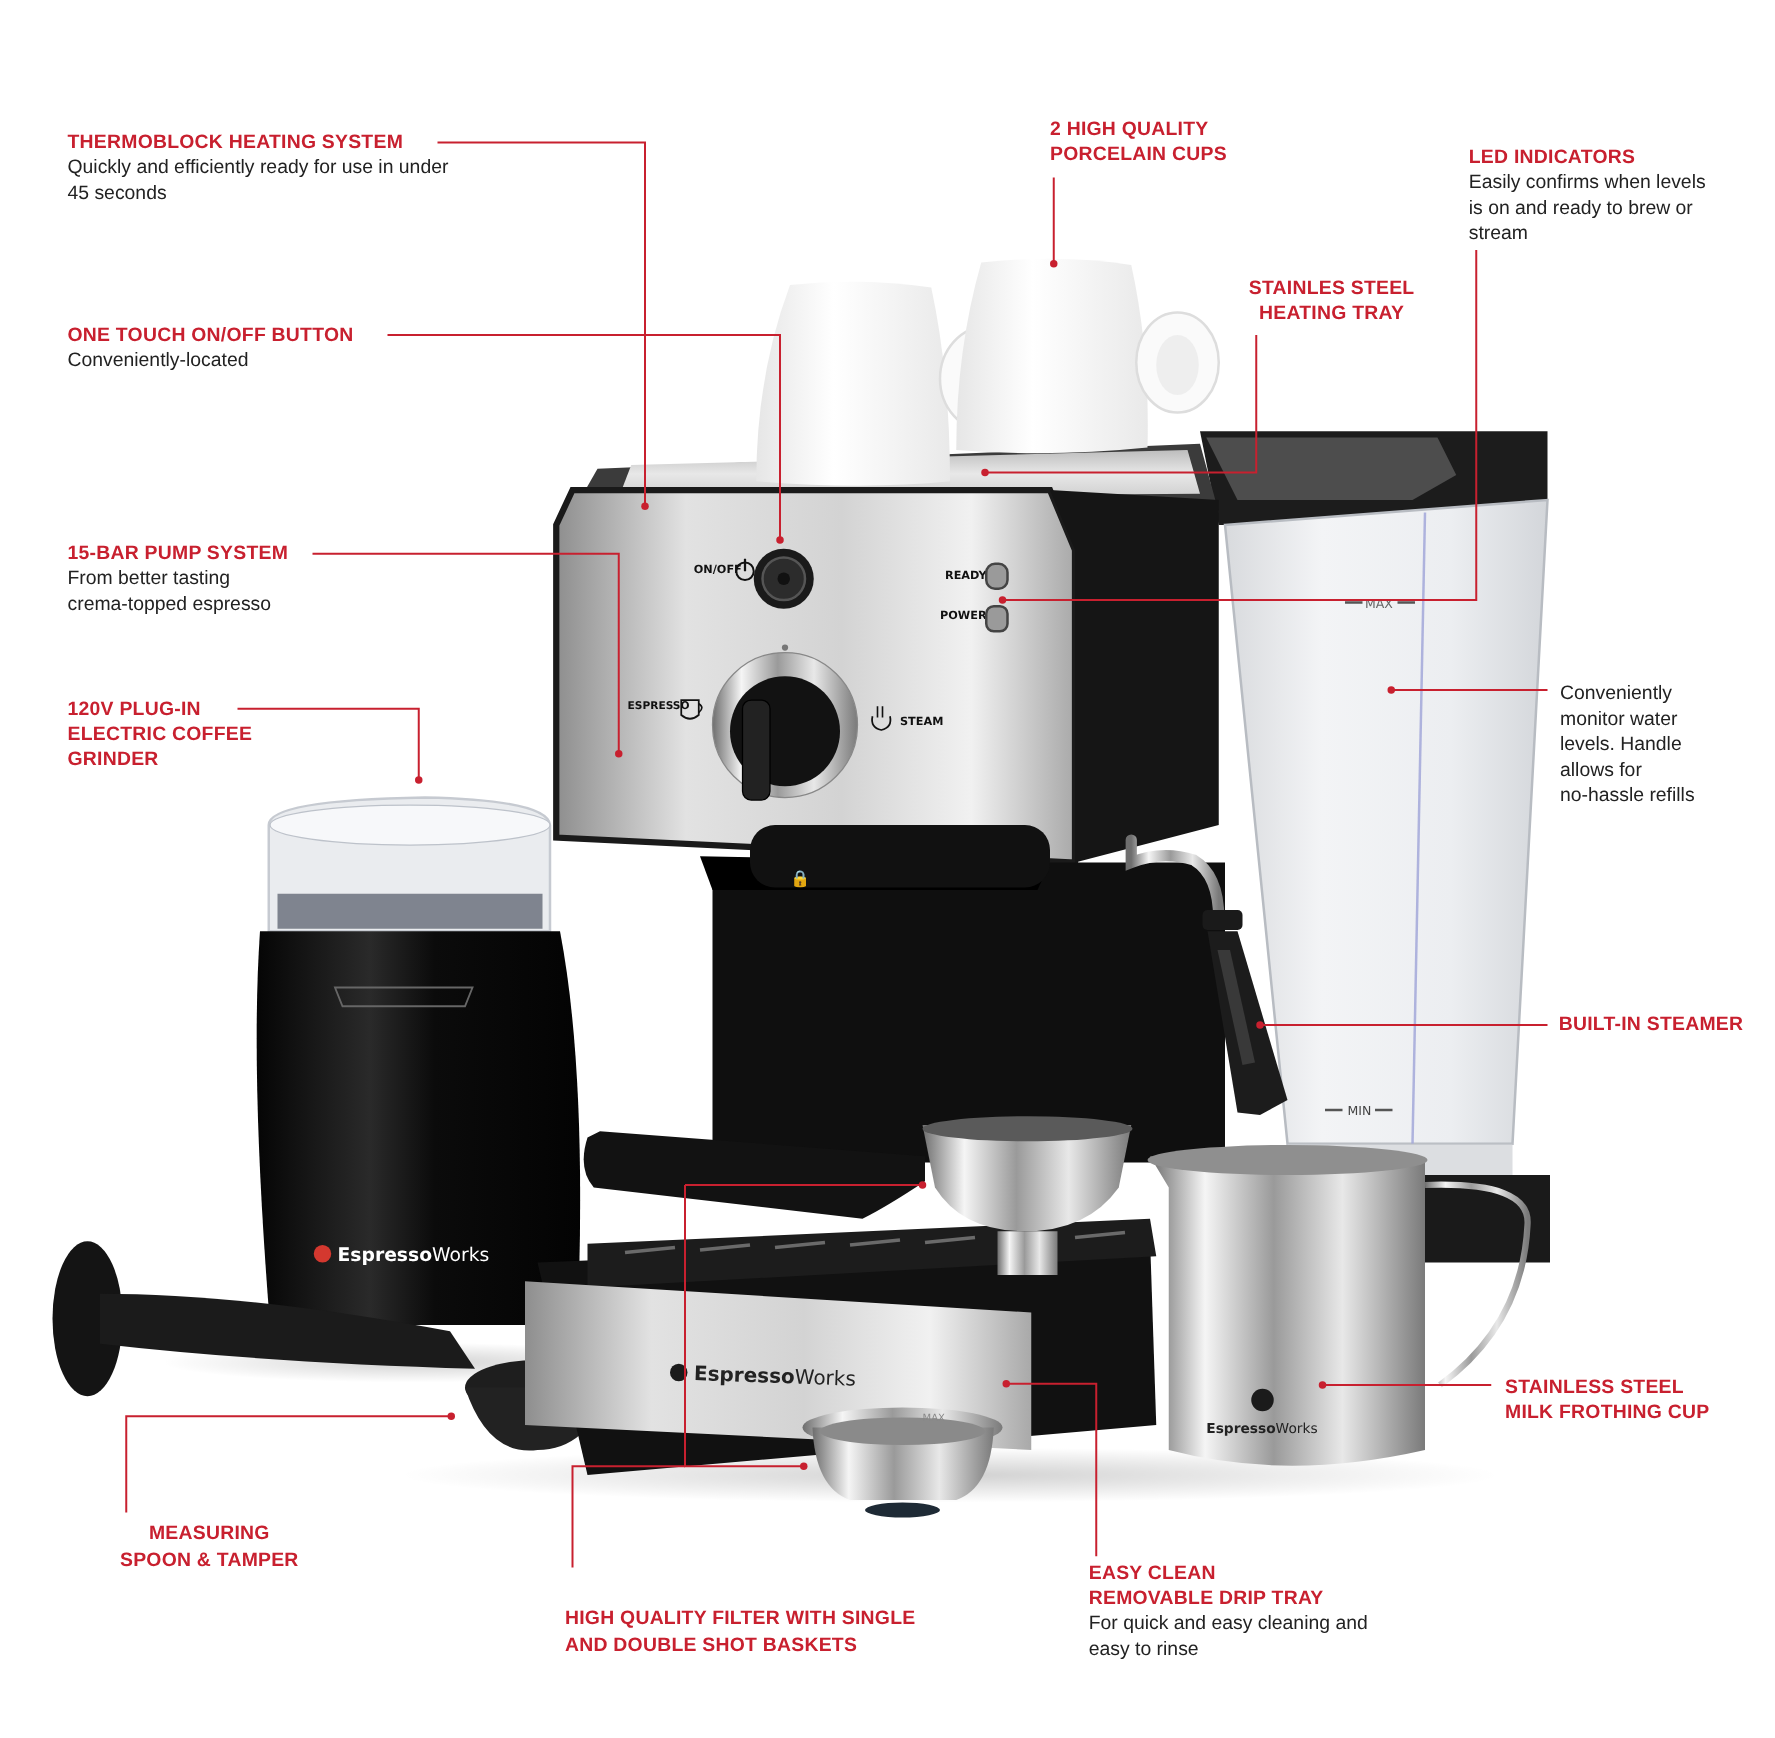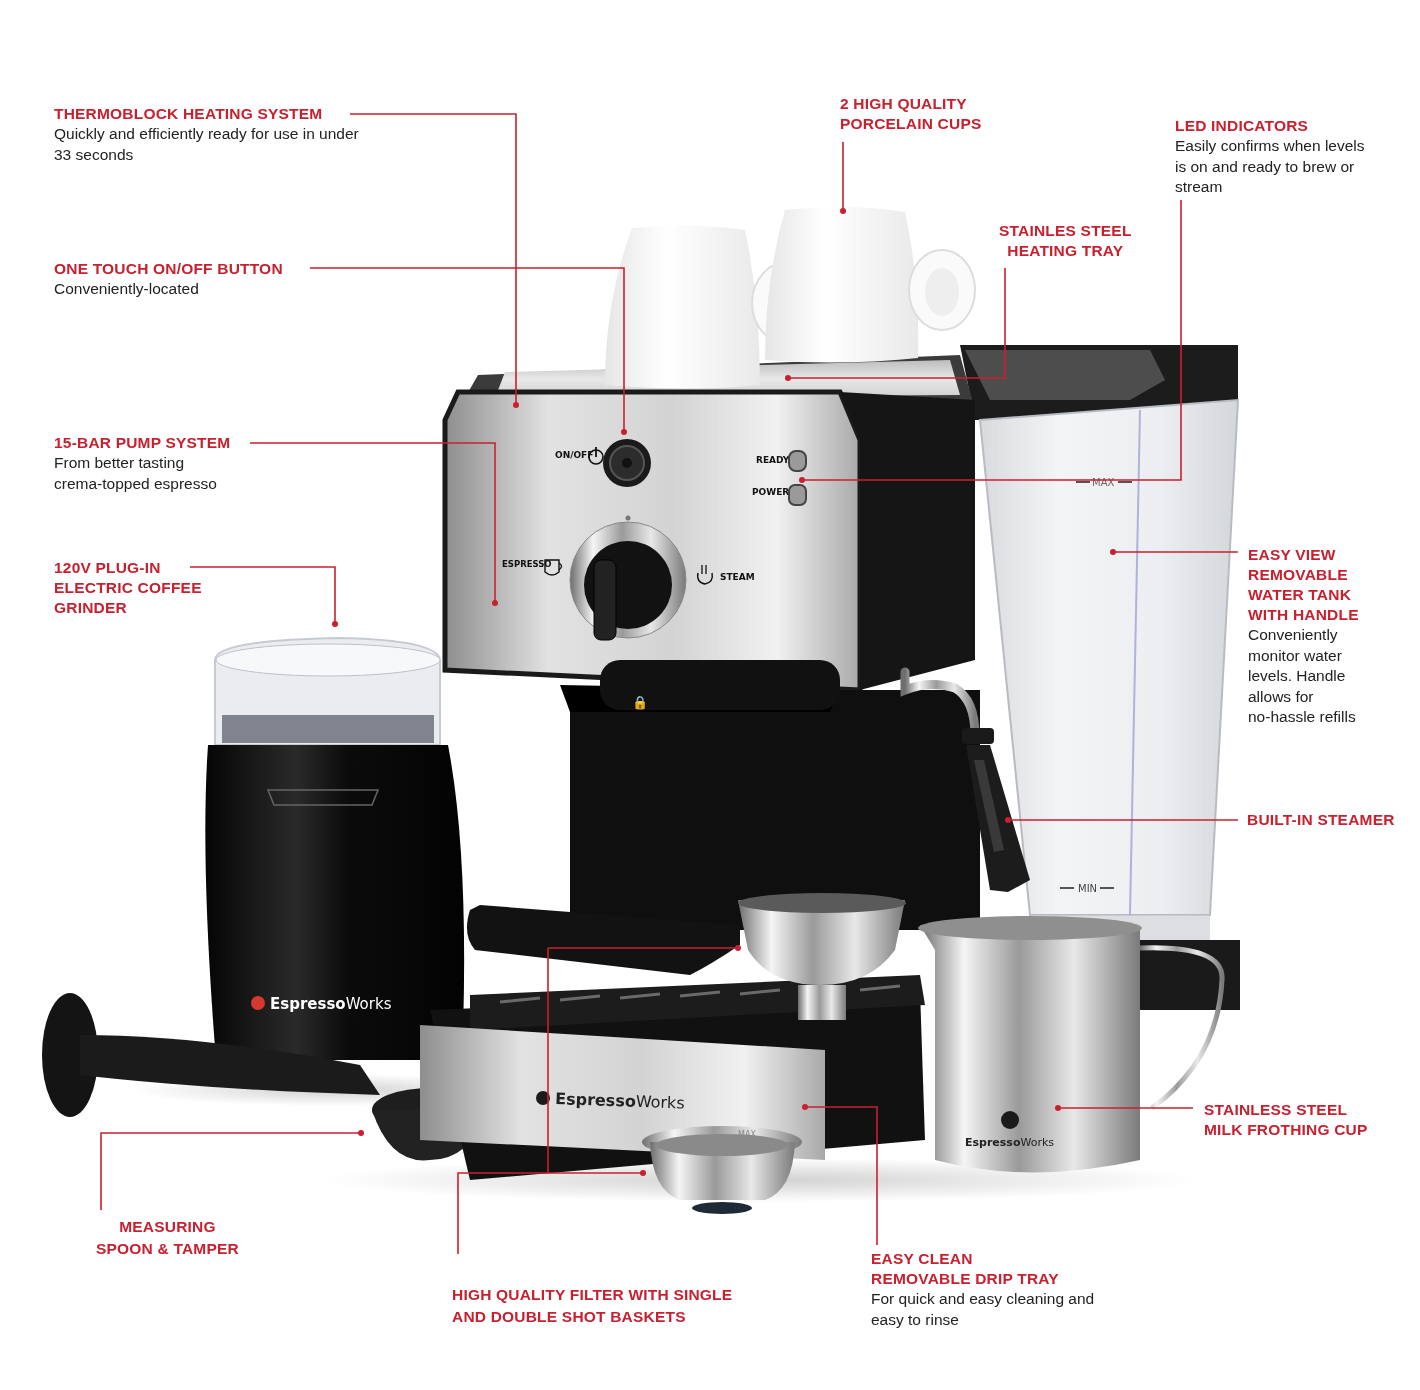--- a/index.html
+++ b/index.html
@@ -252,21 +252,21 @@
     <polyline class="leader" points="458,1254 458,1173 548,1173"></polyline>
 
     <polyline class="leader" points="805,1107 877,1107 877,1245"></polyline>
     <circle class="dot" cx="805" cy="1107" r="3"></circle>
   </g>
 </svg>
 
 <div class="callout" style="left:54px; top:104px;">
   <div class="title">THERMOBLOCK HEATING SYSTEM</div>
   <div class="desc">Quickly and efficiently ready for use in under
-33 seconds</div>
+45 seconds</div>
 </div>
 
 <div class="callout" style="left:54px; top:259px;">
   <div class="title">ONE TOUCH ON/OFF BUTTON</div>
   <div class="desc">Conveniently-located</div>
 </div>
 
 <div class="callout" style="left:54px; top:433px;">
   <div class="title">15-BAR PUMP SYSTEM</div>
   <div class="desc">From better tasting
@@ -290,24 +290,20 @@
 </div>
 
 <div class="callout" style="left:1175px; top:116px;">
   <div class="title">LED INDICATORS</div>
   <div class="desc">Easily confirms when levels
 is on and ready to brew or
 stream</div>
 </div>
 
 <div class="callout" style="left:1248px; top:545px;">
-  <div class="title">EASY VIEW
-REMOVABLE
-WATER TANK
-WITH HANDLE</div>
   <div class="desc">Conveniently
 monitor water
 levels. Handle
 allows for
 no-hassle refills</div>
 </div>
 
 <div class="callout" style="left:1247px; top:810px;">
   <div class="title">BUILT-IN STEAMER</div>
 </div>

